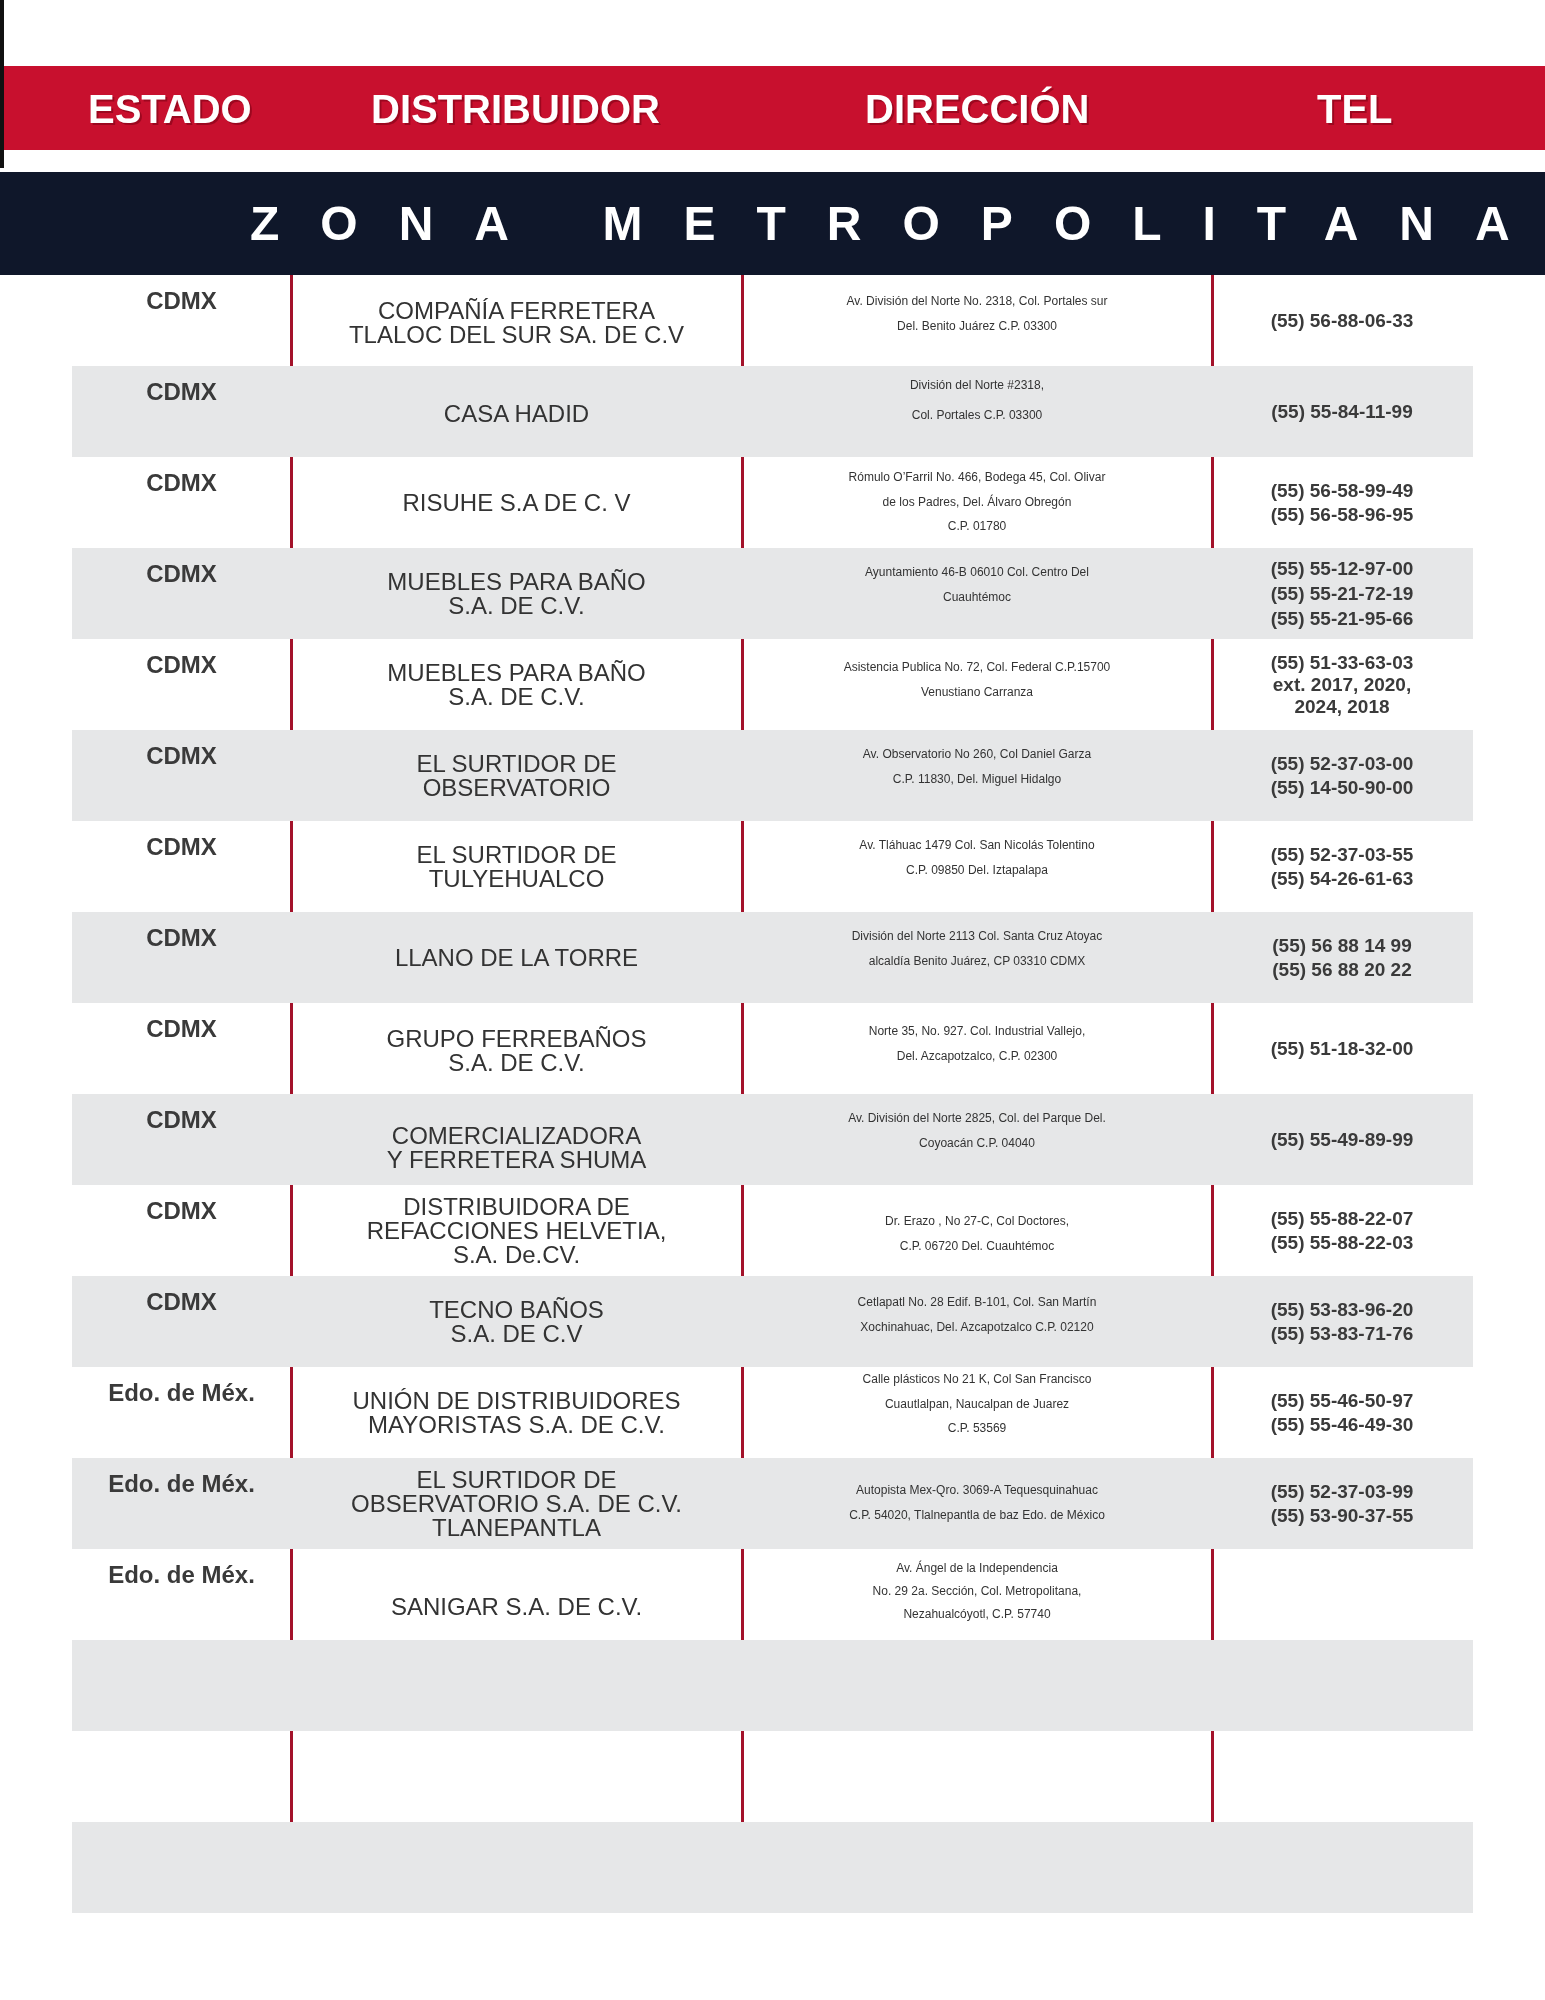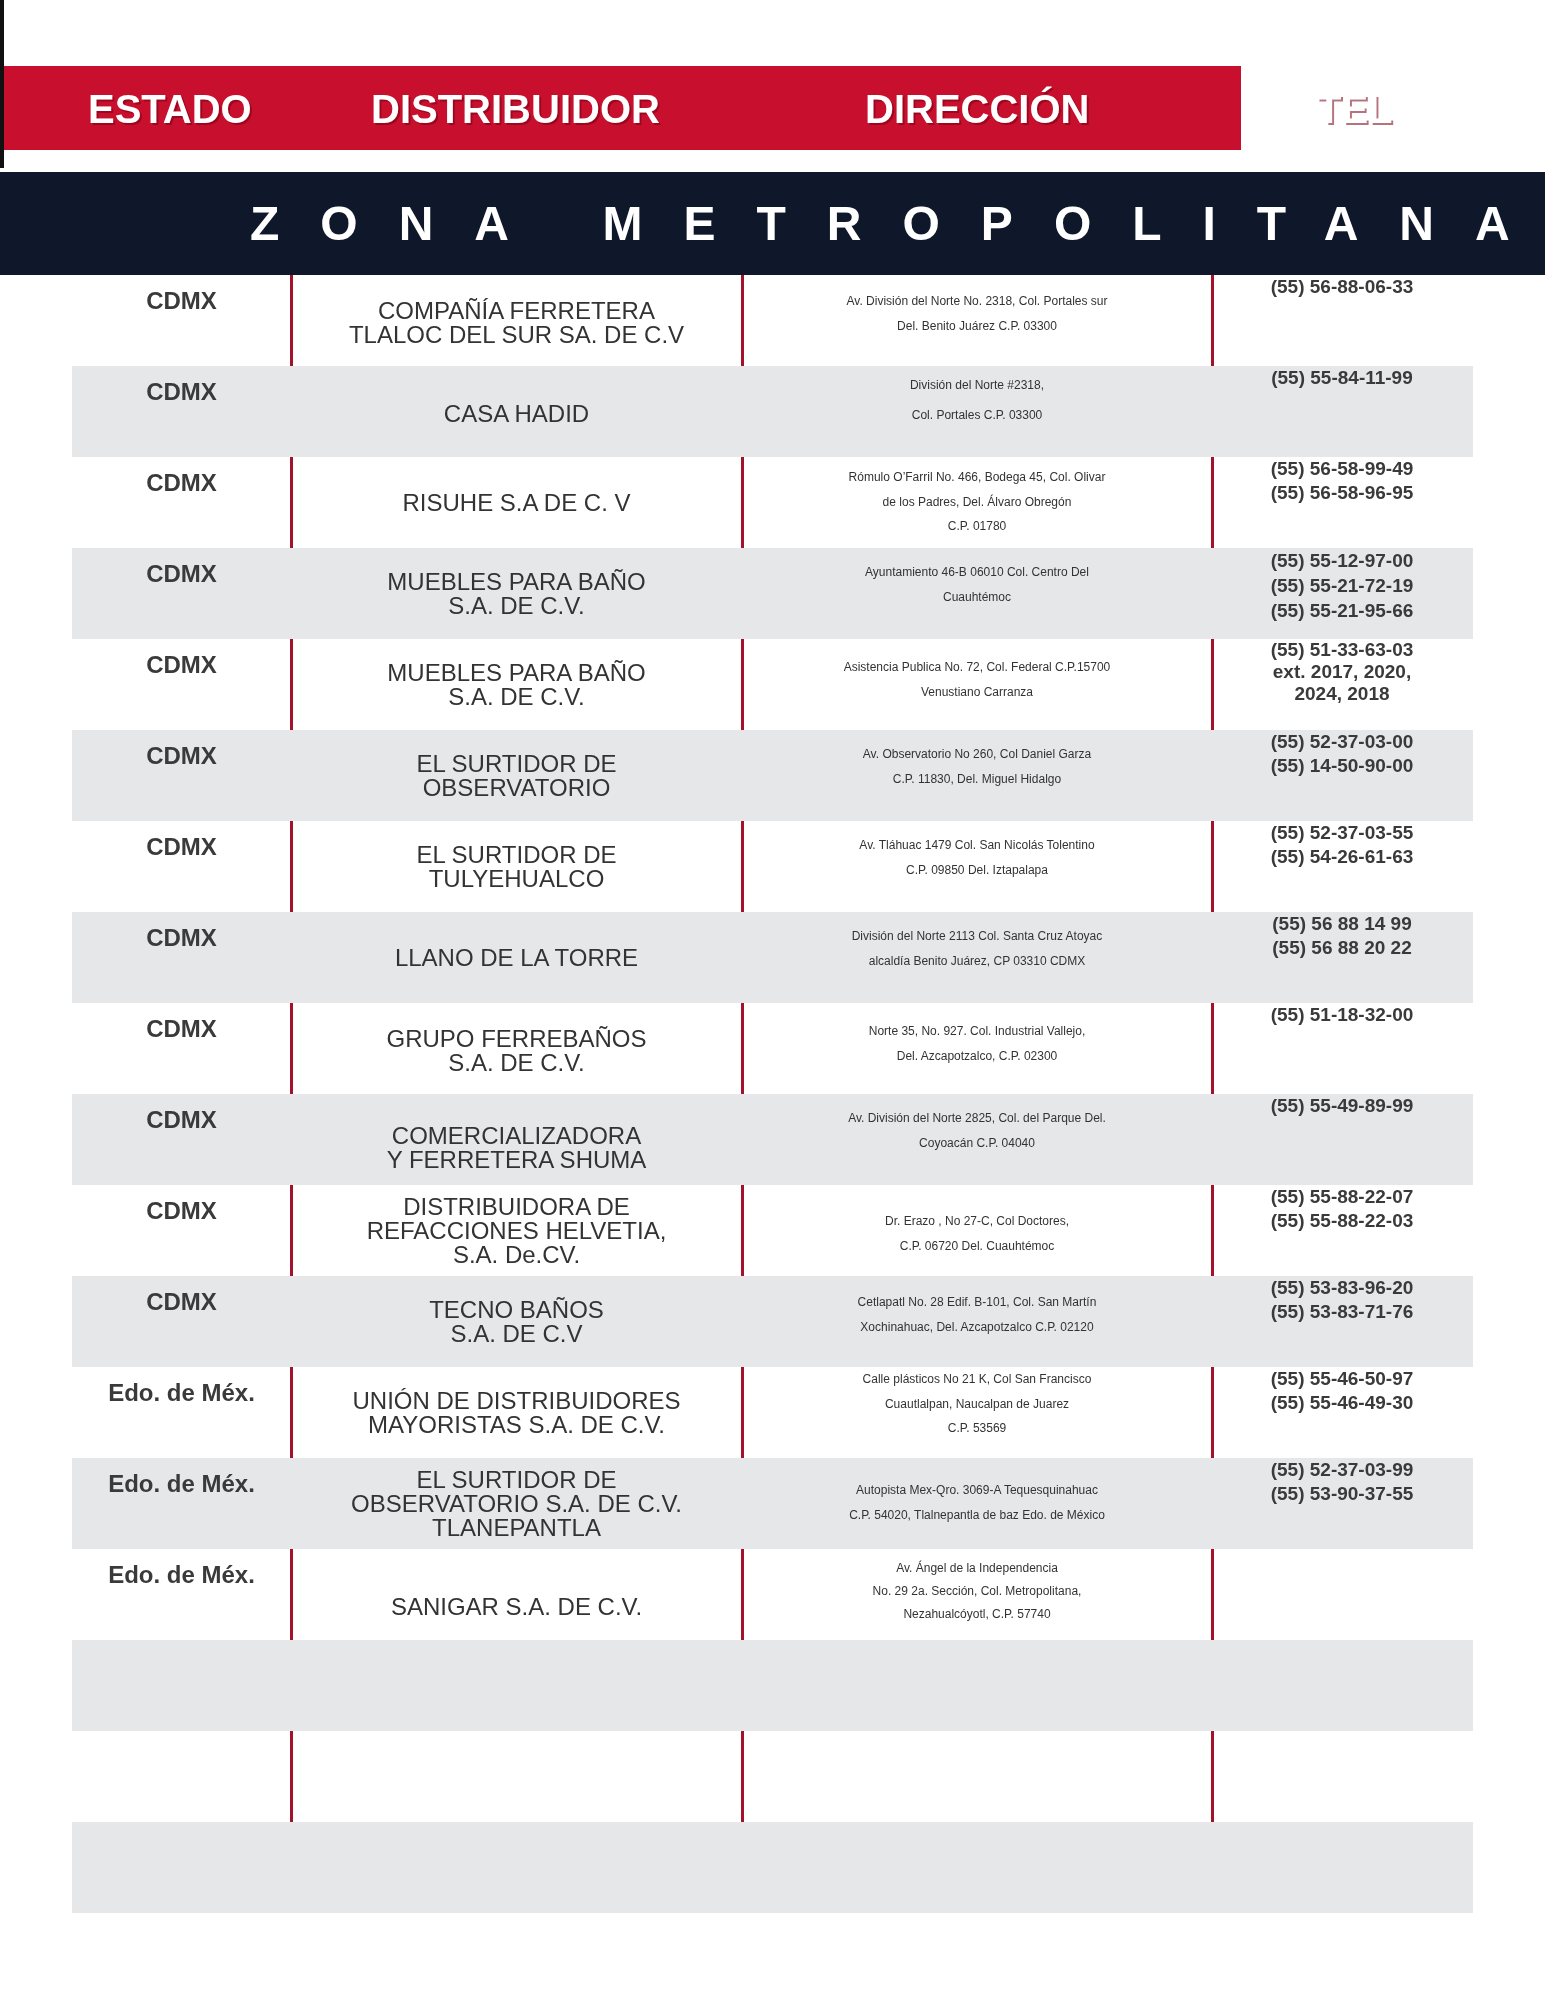--- a/index.html
+++ b/index.html
@@ -19,21 +19,21 @@
       left: 0;
       top: 0;
       width: 4px;
       height: 168px;
       background: #111111;
     }
     .header-bar {
       position: absolute;
       left: 4px;
       top: 66px;
-      width: 1237px;
+      width: 1541px;
       height: 84px;
       background: #c8102e;
     }
     .header-bar .hcell {
       position: absolute;
       top: 0;
       height: 84px;
       line-height: 86px;
       color: #ffffff;
       font-weight: bold;
@@ -118,20 +118,21 @@
       padding-top: 12px;
       box-sizing: border-box;
     }
     .c-tel {
       left: 1140px;
       width: 260px;
       font-size: 19px;
       font-weight: bold;
       line-height: 24px;
       color: #3a3a3a;
+      justify-content: center;
     }
     .line { display: block; white-space: nowrap; }
 
     .vdiv {
       position: absolute;
       top: 0;
       width: 3px;
       height: 91px;
       background: #a3122a;
     }

